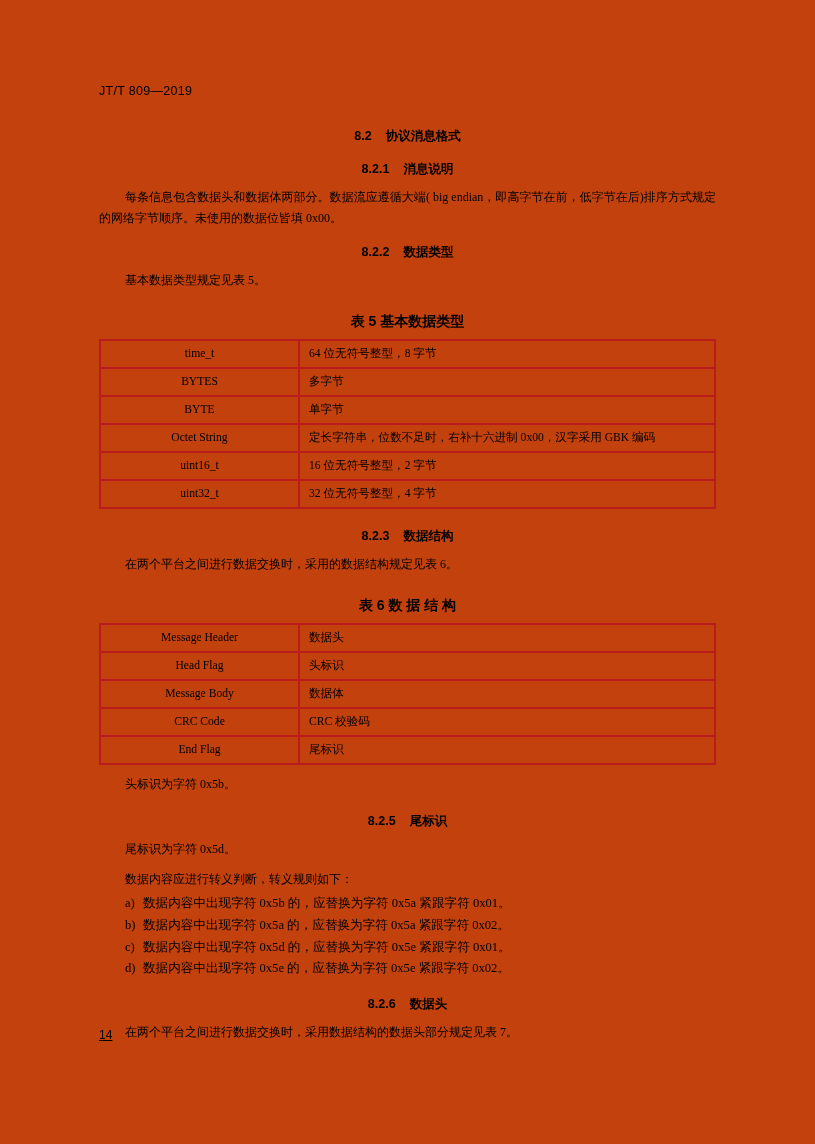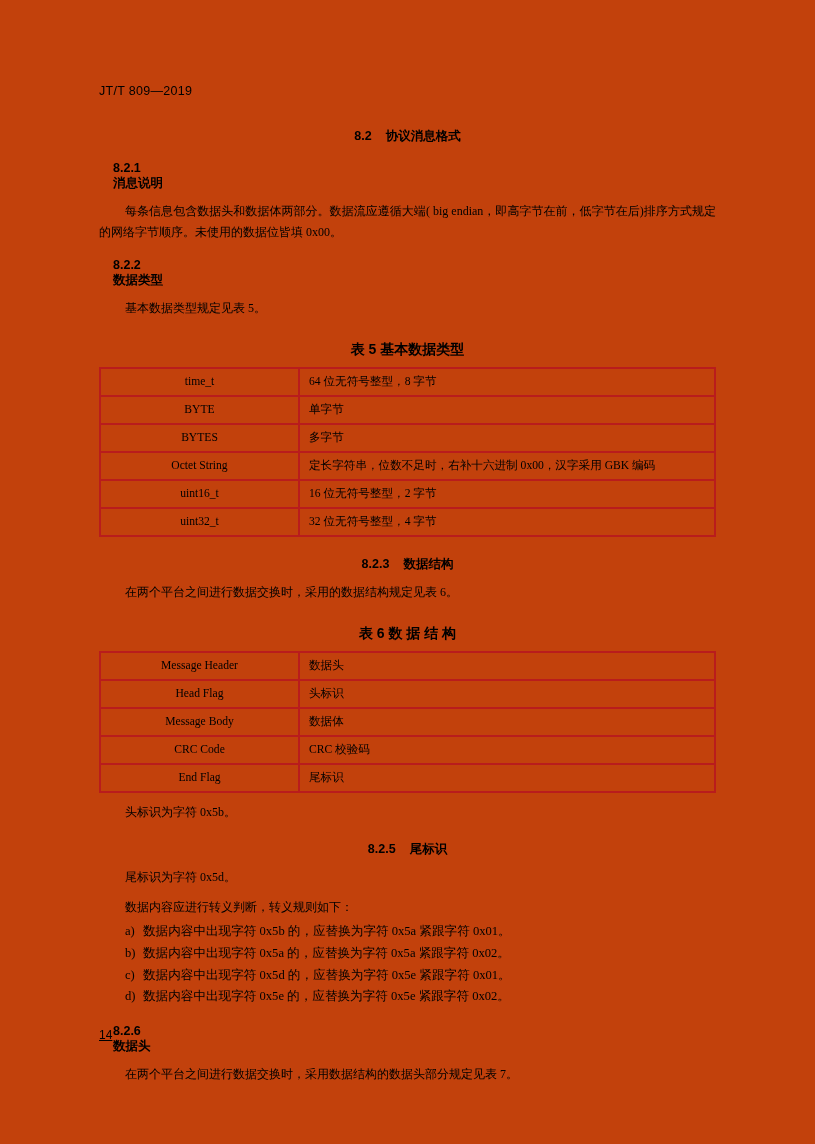--- a/index.html
+++ b/index.html
@@ -33,21 +33,21 @@
     font-size: 12.5px;
     letter-spacing: 0.3px;
     margin: 0 0 30px 0;
   }
   .sec-row {
     display: flex;
     align-items: baseline;
     margin-top: 19px;
     justify-content: center;
   }
-  .sec-row.tight { margin-top: 16px; flex-direction: column; }
+  .sec-row.tight { margin-top: 16px; }
   .sec-num {
     font-family: "Liberation Sans", sans-serif;
     font-size: 12.5px;
     font-weight: bold;
     white-space: nowrap;
   }
   .sec-title {
     font-family: "Liberation Sans", sans-serif;
     font-size: 12.5px;
     font-weight: bold;
@@ -143,26 +143,26 @@
     <p class="body">基本数据类型规定见表 5。</p>
 
     <div class="tbl-caption">表 5   基本数据类型</div>
     <table class="doc">
       <tbody>
         <tr>
           <td class="c1">time_t</td>
           <td class="c2">64 位无符号整型，8 字节</td>
         </tr>
         <tr>
+          <td class="c1">BYTES</td>
+          <td class="c2">多字节</td>
+        </tr>
+        <tr>
           <td class="c1">BYTE</td>
           <td class="c2">单字节</td>
-        </tr>
-        <tr>
-          <td class="c1">BYTES</td>
-          <td class="c2">多字节</td>
         </tr>
         <tr>
           <td class="c1">Octet String</td>
           <td class="c2">定长字符串，位数不足时，右补十六进制 0x00，汉字采用 GBK 编码</td>
         </tr>
         <tr>
           <td class="c1">uint16_t</td>
           <td class="c2">16 位无符号整型，2 字节</td>
         </tr>
         <tr>

